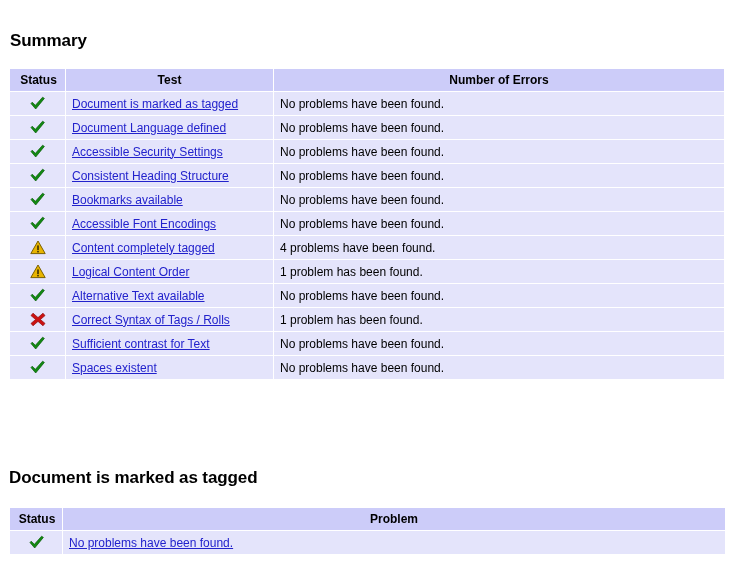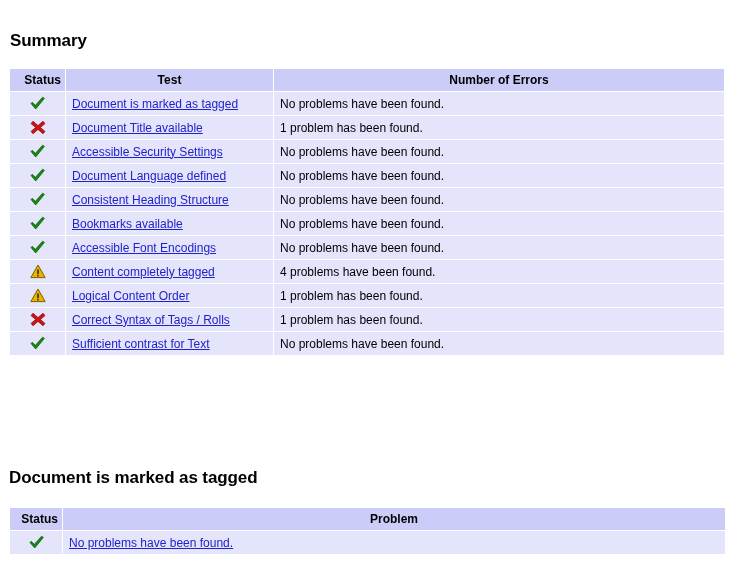--- a/index.html
+++ b/index.html
@@ -60,21 +60,21 @@
     padding: 3px 6px 3px 6px;
     color: #000000;
     vertical-align: middle;
     height: 17px;
   }
   table.report td.status-cell,
   table.report th.status-head {
     text-align: center;
   }
   table.report th.status-head {
-    text-align: right;
+    text-align: center;
     padding-right: 4px;
   }
   a.report-link {
     color: #2222cc;
     text-decoration: underline;
     font-size: 12px;
     cursor: pointer;
   }
   .icon-wrap {
     display: inline-block;
@@ -124,38 +124,31 @@
     </thead>
     <tbody id="summary-body">
         <tr>
           <td class="status-cell"><span class="icon-wrap"><svg width="17" height="15" viewBox="0 0 17 15">
                 <path d="M2 7.6 L3.2 6.2 L6.4 9.3 L13.6 1.2 L15.4 2.4 L6.7 13.0 Z" fill="#128a12" stroke="#0a5c0a" stroke-width="0.7" stroke-linejoin="round"></path>
               </svg></span></td>
           <td><a class="report-link">Document is marked as tagged</a></td>
           <td>No problems have been found.</td>
         </tr>
         <tr>
-          <td class="status-cell"><span class="icon-wrap"><svg width="16" height="15" viewBox="0 0 16 15">
-                <path d="M3.0 1.2 L8.0 5.6 L13.0 1.2 L15.0 3.6 L10.4 7.5 L15.0 11.4 L13.0 13.8 L8.0 9.4 L3.0 13.8 L1.0 11.4 L5.6 7.5 L1.0 3.6 Z" fill="#cc1111" stroke="#8e0b0b" stroke-width="0.7" stroke-linejoin="round"></path>
-              </svg></span></td>
-          <td><a class="report-link">Document Title available</a></td>
-          <td>1 problem has been found.</td>
+          <td class="status-cell"><span class="icon-wrap"><svg width="17" height="15" viewBox="0 0 17 15">
+                <path d="M2 7.6 L3.2 6.2 L6.4 9.3 L13.6 1.2 L15.4 2.4 L6.7 13.0 Z" fill="#128a12" stroke="#0a5c0a" stroke-width="0.7" stroke-linejoin="round"></path>
+              </svg></span></td>
+          <td><a class="report-link">Document Language defined</a></td>
+          <td>No problems have been found.</td>
         </tr>
         <tr>
           <td class="status-cell"><span class="icon-wrap"><svg width="17" height="15" viewBox="0 0 17 15">
                 <path d="M2 7.6 L3.2 6.2 L6.4 9.3 L13.6 1.2 L15.4 2.4 L6.7 13.0 Z" fill="#128a12" stroke="#0a5c0a" stroke-width="0.7" stroke-linejoin="round"></path>
               </svg></span></td>
           <td><a class="report-link">Accessible Security Settings</a></td>
-          <td>No problems have been found.</td>
-        </tr>
-        <tr>
-          <td class="status-cell"><span class="icon-wrap"><svg width="17" height="15" viewBox="0 0 17 15">
-                <path d="M2 7.6 L3.2 6.2 L6.4 9.3 L13.6 1.2 L15.4 2.4 L6.7 13.0 Z" fill="#128a12" stroke="#0a5c0a" stroke-width="0.7" stroke-linejoin="round"></path>
-              </svg></span></td>
-          <td><a class="report-link">Document Language defined</a></td>
           <td>No problems have been found.</td>
         </tr>
         <tr>
           <td class="status-cell"><span class="icon-wrap"><svg width="17" height="15" viewBox="0 0 17 15">
                 <path d="M2 7.6 L3.2 6.2 L6.4 9.3 L13.6 1.2 L15.4 2.4 L6.7 13.0 Z" fill="#128a12" stroke="#0a5c0a" stroke-width="0.7" stroke-linejoin="round"></path>
               </svg></span></td>
           <td><a class="report-link">Consistent Heading Structure</a></td>
           <td>No problems have been found.</td>
         </tr>
         <tr>
@@ -184,31 +177,45 @@
         <tr>
           <td class="status-cell"><span class="icon-wrap"><svg width="16" height="15" viewBox="0 0 16 15">
                 <path d="M8 1.0 L15.2 13.6 L0.8 13.6 Z" fill="#e8b400" stroke="#7a6000" stroke-width="1" stroke-linejoin="round"></path>
                 <rect x="7.2" y="5.4" width="1.6" height="4.6" fill="#3a2e00"></rect>
                 <rect x="7.2" y="10.8" width="1.6" height="1.6" fill="#3a2e00"></rect>
               </svg></span></td>
           <td><a class="report-link">Logical Content Order</a></td>
           <td>1 problem has been found.</td>
         </tr>
         <tr>
+          <td class="status-cell"><span class="icon-wrap"><svg width="17" height="15" viewBox="0 0 17 15">
+                <path d="M2 7.6 L3.2 6.2 L6.4 9.3 L13.6 1.2 L15.4 2.4 L6.7 13.0 Z" fill="#128a12" stroke="#0a5c0a" stroke-width="0.7" stroke-linejoin="round"></path>
+              </svg></span></td>
+          <td><a class="report-link">Alternative Text available</a></td>
+          <td>No problems have been found.</td>
+        </tr>
+        <tr>
           <td class="status-cell"><span class="icon-wrap"><svg width="16" height="15" viewBox="0 0 16 15">
                 <path d="M3.0 1.2 L8.0 5.6 L13.0 1.2 L15.0 3.6 L10.4 7.5 L15.0 11.4 L13.0 13.8 L8.0 9.4 L3.0 13.8 L1.0 11.4 L5.6 7.5 L1.0 3.6 Z" fill="#cc1111" stroke="#8e0b0b" stroke-width="0.7" stroke-linejoin="round"></path>
               </svg></span></td>
           <td><a class="report-link">Correct Syntax of Tags / Rolls</a></td>
           <td>1 problem has been found.</td>
         </tr>
         <tr>
           <td class="status-cell"><span class="icon-wrap"><svg width="17" height="15" viewBox="0 0 17 15">
                 <path d="M2 7.6 L3.2 6.2 L6.4 9.3 L13.6 1.2 L15.4 2.4 L6.7 13.0 Z" fill="#128a12" stroke="#0a5c0a" stroke-width="0.7" stroke-linejoin="round"></path>
               </svg></span></td>
           <td><a class="report-link">Sufficient contrast for Text</a></td>
+          <td>No problems have been found.</td>
+        </tr>
+        <tr>
+          <td class="status-cell"><span class="icon-wrap"><svg width="17" height="15" viewBox="0 0 17 15">
+                <path d="M2 7.6 L3.2 6.2 L6.4 9.3 L13.6 1.2 L15.4 2.4 L6.7 13.0 Z" fill="#128a12" stroke="#0a5c0a" stroke-width="0.7" stroke-linejoin="round"></path>
+              </svg></span></td>
+          <td><a class="report-link">Spaces existent</a></td>
           <td>No problems have been found.</td>
         </tr>
       </tbody>
   </table>
 
   <h2 class="section-title title-detail">Document is marked as tagged</h2>
 
   <table id="detail-table" class="report">
     <colgroup>
       <col class="c-status">

